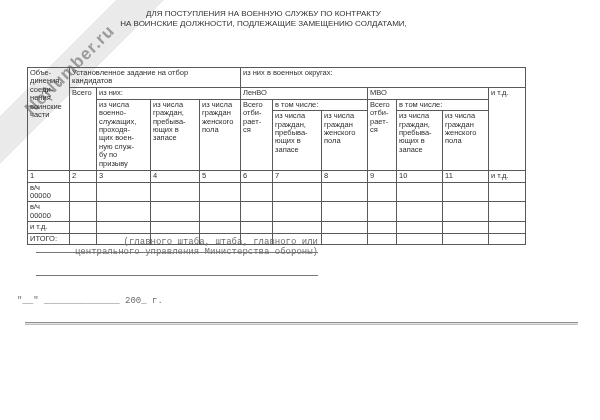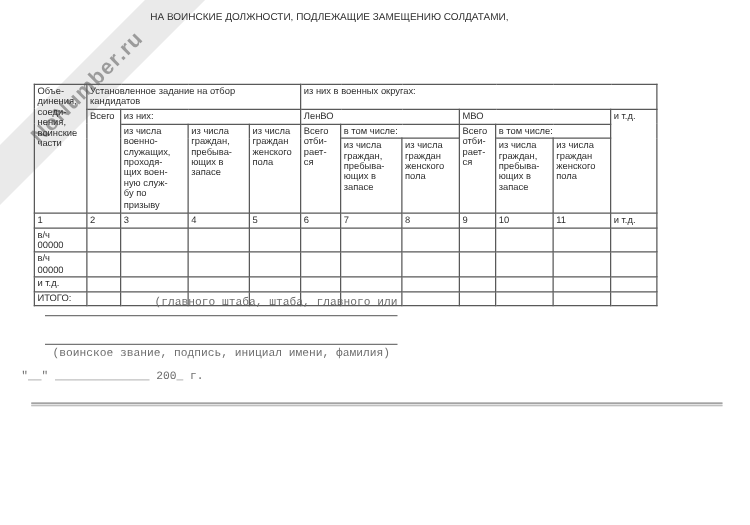--- a/index.html
+++ b/index.html
@@ -54,20 +54,21 @@
 </head>
 <body>
 
 <div class="page">
 
   <div class="watermark">
     <span>NoNumber.ru</span>
   </div>
 
   <div class="title">
+    <div>ДЛЯ ПОСТУПЛЕНИЯ НА ВОЕННУЮ СЛУЖБУ ПО КОНТРАКТУ</div>
     <div>НА ВОИНСКИЕ ДОЛЖНОСТИ, ПОДЛЕЖАЩИЕ ЗАМЕЩЕНИЮ СОЛДАТАМИ,</div>
   </div>
 
   <table class="calc">
     <colgroup>
       <col style="width:42px">
         <col style="width:27px">
         <col style="width:54px">
       <col style="width:49px">
         <col style="width:41px">
@@ -218,20 +219,20 @@
       <td></td>
           <td></td>
       <td></td>
     </tr>
   </tbody>
     </table>
 
   <div class="rule1"></div>
   <div class="mono sig-line2">
     <div>(главного штаба, штаба, главного или</div>
+    <div>центрального управления Министерства обороны)</div>
   </div>
   <div class="rule2"></div>
-  <div class="mono sig-line3">(воинское звание, подпись, инициал имени, фамилия)</div>
   <div class="mono date-line">"__" ______________ 200_ г.</div>
 
   <div class="bottom-sep"></div>
 
 </div>
 
 </body></html>

